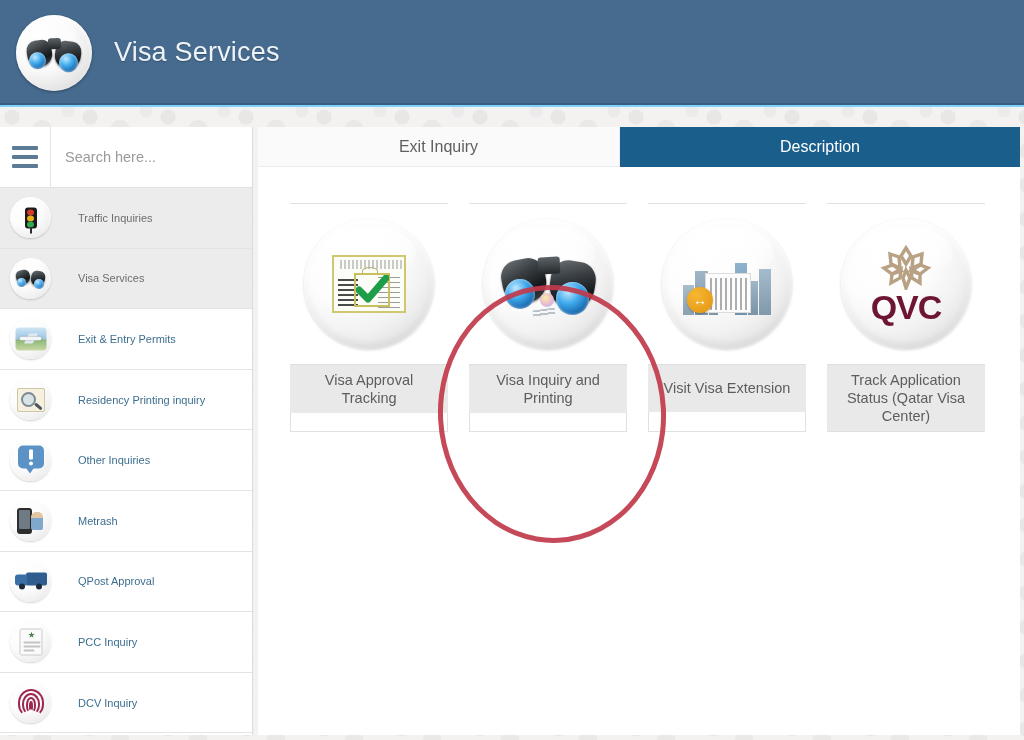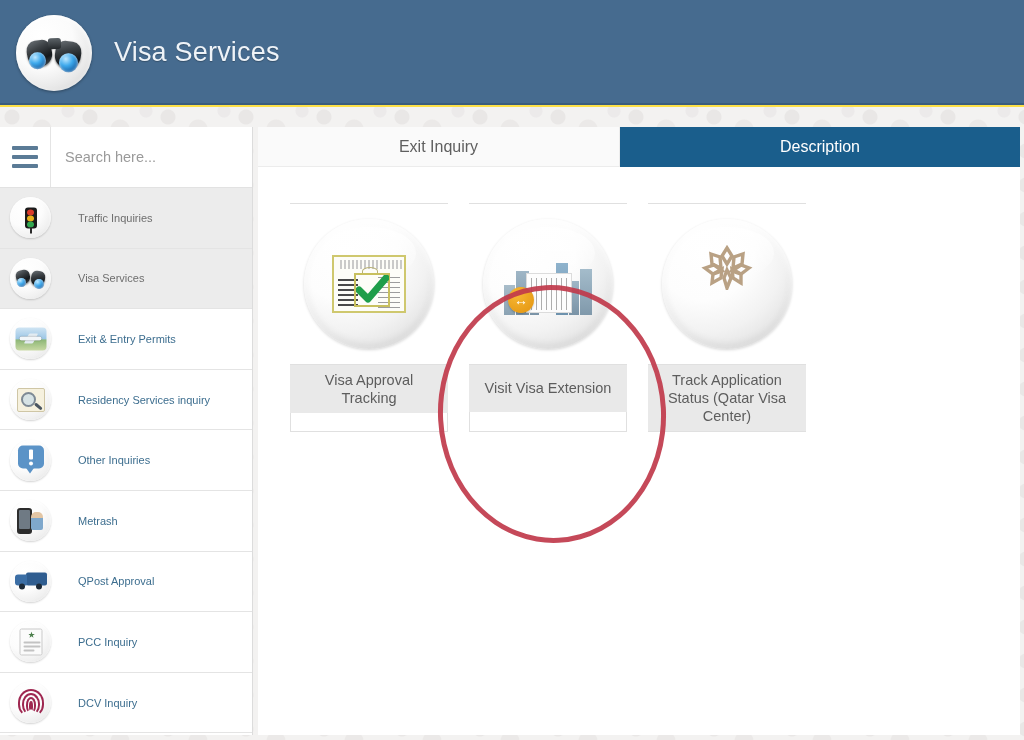--- a/index.html
+++ b/index.html
@@ -2,21 +2,21 @@
 <html><head>
 <meta charset="utf-8">
 <style>
   * { box-sizing: border-box; margin: 0; padding: 0; }
   html, body {
     width: 1024px; height: 740px;
     font-family: "Liberation Sans", sans-serif;
     background: #ffffff;
     overflow: hidden;
   }
-  #app { position: relative; width: 1024px; height: 740px; background:#fde047; }
+  #app { position: relative; width: 1024px; height: 740px; background:#7dd3fc; }
 
   
   .texture {
     position:absolute;
     background-color:#f3f2f1;
     background-image:
       radial-gradient(circle at 12px 10px, #e9e7e6 0 7px, transparent 8px),
       radial-gradient(circle at 42px 22px, #ebe9e8 0 9px, transparent 10px),
       radial-gradient(circle at 68px 4px, #eceaea 0 6px, transparent 7px);
     background-size: 78px 34px;
@@ -319,21 +319,21 @@
 
       <div class="side-item">
         <div class="badge">
           <div class="art">
               <div class="magn">
                 <div class="gl"></div>
                 <div class="hd"></div>
               </div>
             </div>
         </div>
-        <div class="side-label">Residency Services inquiry</div>
+        <div class="side-label">Residency Printing inquiry</div>
       </div>
 
       <div class="side-item">
         <div class="badge">
           <div class="art" style="margin-top:-3px;">
               <div class="bub">
                 <i></i>
                 <i class="dot"></i>
               </div>
             </div>
@@ -417,20 +417,41 @@
                   <svg class="chk" viewBox="0 0 33 30">
                     <path d="M3 15 L12 24 L30 3" stroke="#1f9e4a" stroke-width="7" fill="none" stroke-linecap="round" stroke-linejoin="round"></path>
                   </svg>
                 </div>
               </div>
             </div>
           </div>
           <div class="label">Visa Approval Tracking</div>
         </div>
 
+        <div class="card">
+          <div class="thumb">
+            <div class="orb">
+              <div class="inner">
+                <div style="width:96px;height:70px;position:relative;">
+                  <div class="bar-left" style="left:2px;  top:10px; width:44px; height:44px; transform:rotate(-11deg);"></div>
+                  <div class="bar-right" style="left:50px; top:12px; width:45px; height:47px; transform:rotate(9deg);"></div>
+                  <div class="bridge" style="left:38px; top:8px;  width:22px; height:17px; transform:rotate(-3deg);"></div>
+                  <div class="lens" style="left:5px;  top:30px; width:30px; height:30px;"></div>
+                  <div class="lens" style="left:56px; top:33px; width:33px; height:33px;"></div>
+                  <div style="position:absolute;left:40px;top:44px;width:14px;height:14px;border-radius:50%;
+                              background:radial-gradient(circle at 40% 35%,#ffe9a8,#e3b5d6 60%,#9fd5ef 100%);"></div>
+                  <div style="position:absolute;left:33px;top:60px;width:22px;height:7px;
+                              background:repeating-linear-gradient(180deg,#b9c2c9 0 2px,transparent 2px 4px);
+                              transform:rotate(-8deg);"></div>
+                </div>
+              </div>
+            </div>
+          </div>
+          <div class="label">Visa Inquiry and Printing</div>
+        </div>
 
         <div class="card">
           <div class="thumb">
             <div class="orb">
               <div class="inner">
                 <div class="sky">
                   <div class="b t1"></div>
                     <div class="b t2"></div>
                     <div class="b t3"></div>
                   <div class="b t4"></div>
@@ -457,20 +478,21 @@
                       <path d="M31 4 L36 12 L31 20 L26 12 Z"></path>
                       <path d="M47 10 L46 20 L37 24 L38 13 Z"></path>
                       <path d="M53 24 L45 30 L36 27 L45 21 Z"></path>
                       <path d="M45 39 L37 34 L36 25 L45 30 Z"></path>
                       <path d="M31 44 L28 34 L31 26 L35 34 Z"></path>
                       <path d="M16 39 L17 30 L26 25 L25 34 Z"></path>
                       <path d="M9 24 L18 21 L26 27 L17 30 Z"></path>
                       <path d="M15 10 L24 13 L25 24 L16 20 Z"></path>
                     </g>
                   </svg>
+                  <div class="word">QVC</div>
                 </div>
               </div>
             </div>
           </div>
           <div class="label">Track Application Status (Qatar Visa Center)</div>
         </div>
 
       </div>
     </div>
 

